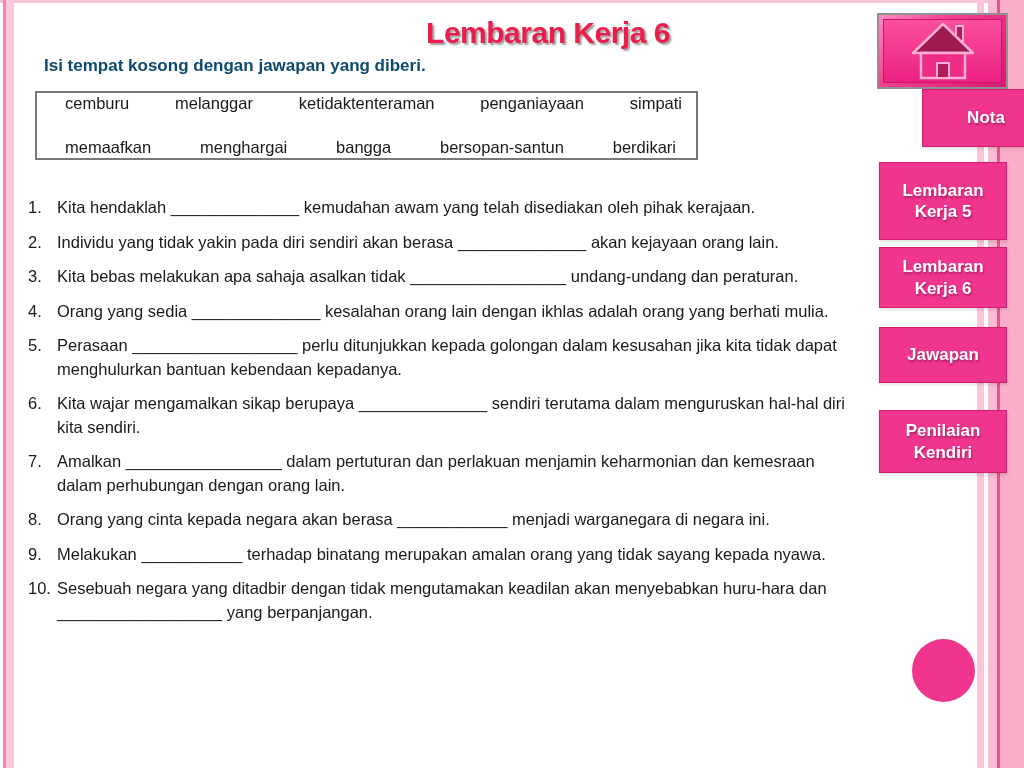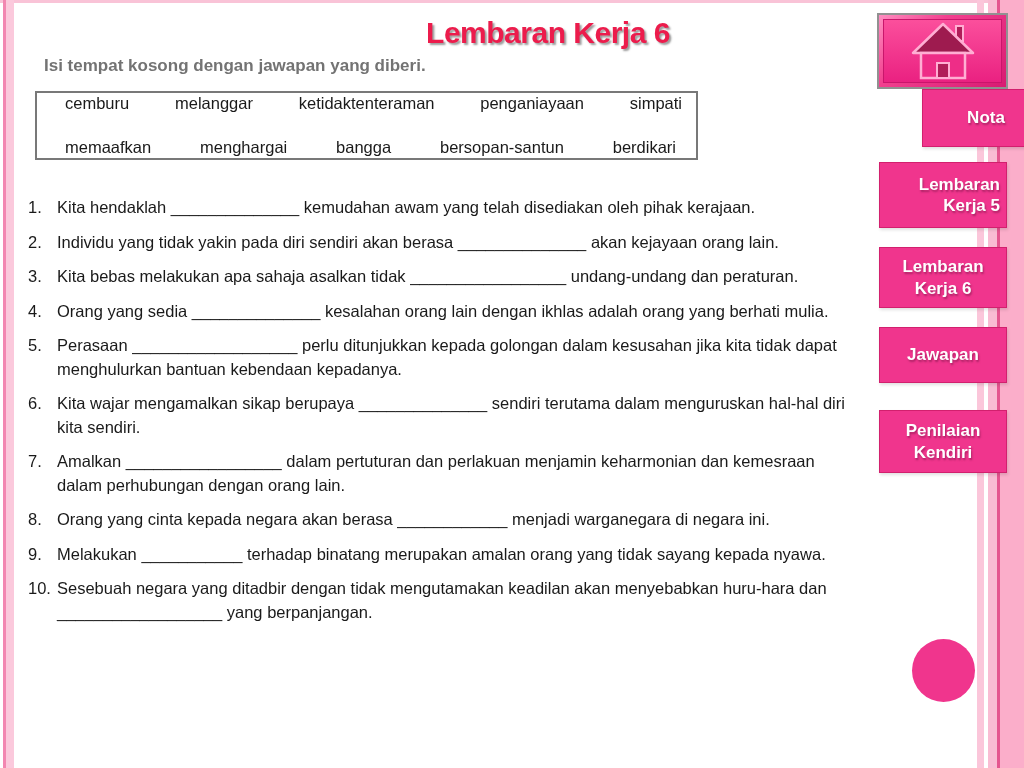--- a/index.html
+++ b/index.html
@@ -19,21 +19,21 @@
   .r-c{left:997px;width:3px;background:#e4568f;}
   .r-d{left:1000px;width:24px;background:#fbaeca;}
   
   .title{
     position:absolute;left:548px;top:16px;transform:translateX(-50%);
     font-size:30px;font-weight:900;letter-spacing:-0.5px;white-space:nowrap;
     color:#ec1c4c;text-shadow:2px 2px 2px #9c9c9c;
   }
   .instruction{
     position:absolute;left:44px;top:56px;
-    font-size:17px;font-weight:bold;color:#737373;
+    font-size:17px;font-weight:bold;color:#0c4a6e;
   }
   
   .word-box{
     position:absolute;left:35px;top:91px;width:663px;height:69px;
     border:2px solid #787878;box-sizing:border-box;
     display:flex;flex-direction:column;justify-content:space-evenly;gap:24px;
   }
   .word-row{display:flex;justify-content:space-between;font-size:16.5px;}
   .word-row.r1{padding:0 14px 0 28px;}
   .word-row.r2{padding:0 20px 0 28px;}
@@ -61,21 +61,21 @@
   .nav-btn{
     position:absolute;left:879px;width:128px;box-sizing:border-box;
     background:#f0358d;border:1px solid #d2206e;
     color:#ffffff;font-weight:bold;font-size:17px;line-height:1.25;
     display:flex;align-items:center;justify-content:center;text-align:center;
     text-shadow:1px 1.5px 2px rgba(120,20,70,0.55);
     box-shadow:1px 2px 3px rgba(0,0,0,0.12);
     cursor:pointer;padding:2px 6px;
   }
   .btn-nota{top:89px;height:58px;margin-left:43px;}
-  .btn-lk5{top:162px;height:66px;text-align:right;}
+  .btn-lk5{top:162px;height:78px;}
   .btn-lk6{top:247px;height:61px;}
   .btn-jawapan{top:327px;height:56px;}
   .btn-pk{top:410px;height:63px;}
   .deco-circle{
     position:absolute;left:912px;top:639px;width:63px;height:63px;
     border-radius:50%;background:#f0358d;
   }
 </style>
 </head>
 <body>

